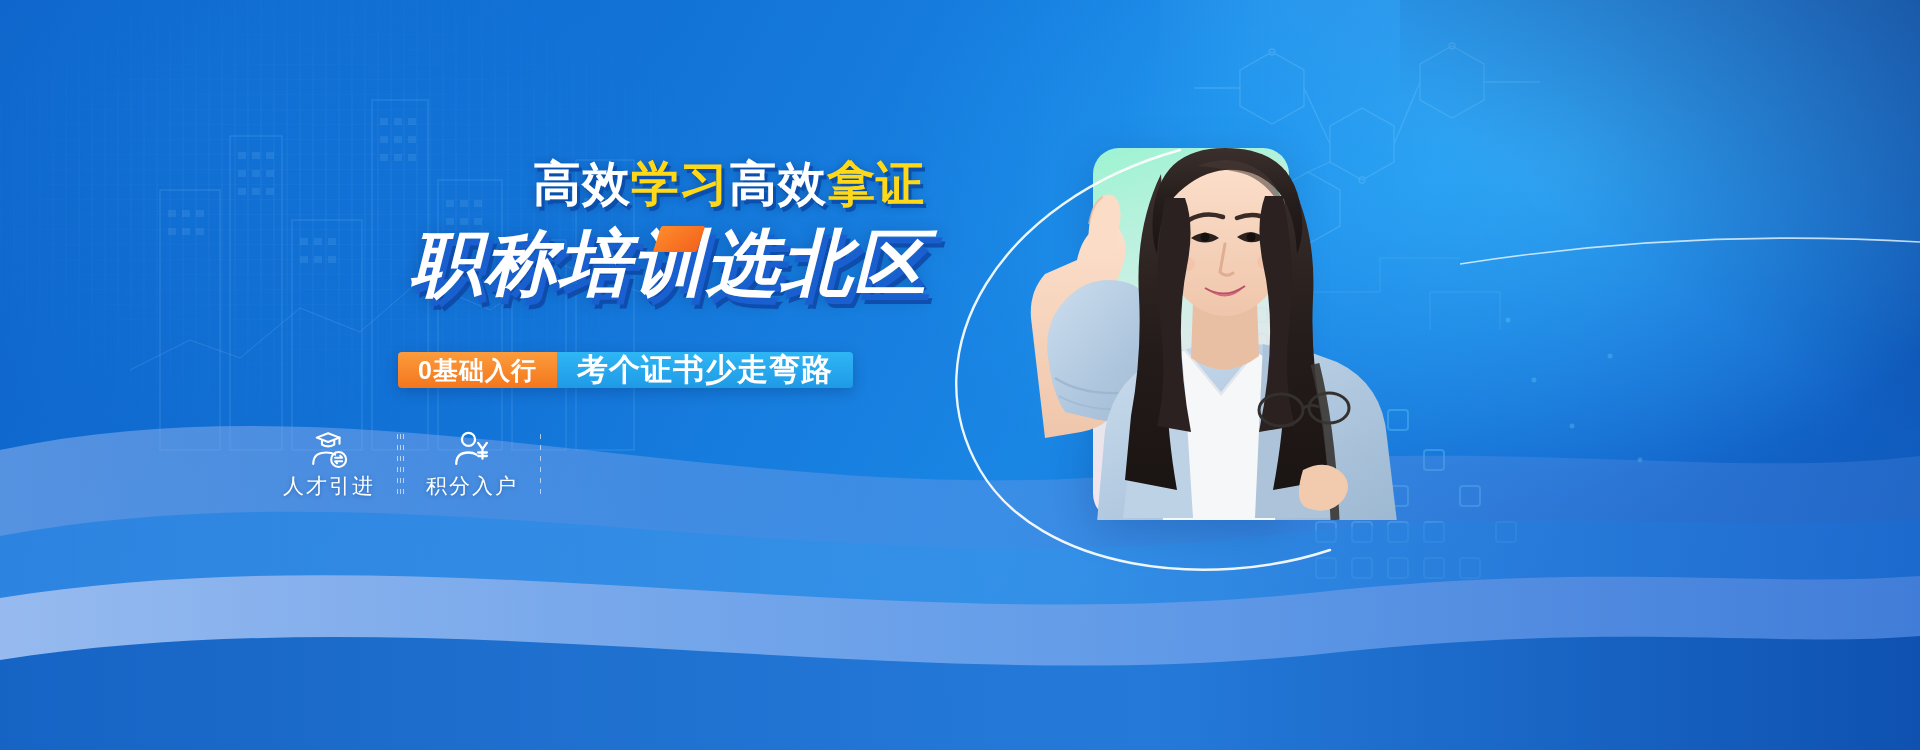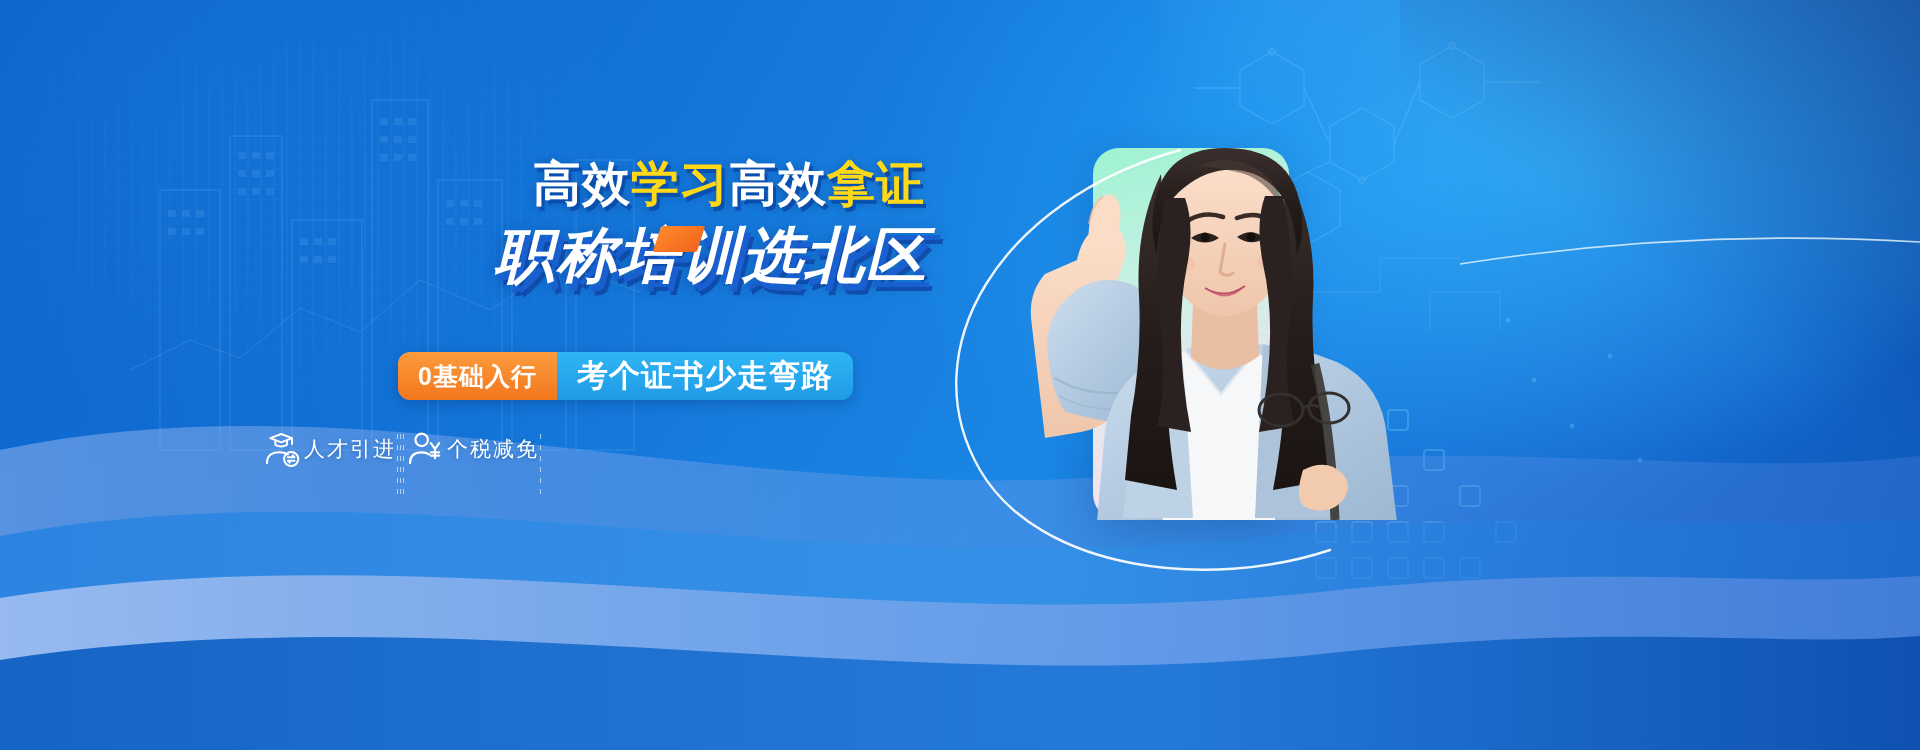--- a/index.html
+++ b/index.html
@@ -74,38 +74,38 @@
     text-align:right;
     font-size:48px; font-weight:700; letter-spacing:1px;
     color:#ffffff; white-space:nowrap;
     text-shadow:3px 4px 0 #0a4fae, 0 2px 10px rgba(3,40,95,.45);
   }
   .headline-1 .hl { color:#ffd818; text-shadow:3px 4px 0 #0a4fae, 0 2px 10px rgba(3,40,95,.45); }
 
   .headline-2 {
     position:absolute; left:0; top:216px; width:928px;
     text-align:right; white-space:nowrap;
-    font-size:60px; font-weight:700; font-style:italic; letter-spacing:2px;
+    font-size:72px; font-weight:700; font-style:italic; letter-spacing:2px;
     color:#ffffff;
     text-shadow:
       5px 7px 0 #1a5fd0,
       8px 11px 0 rgba(14,70,165,.85),
       0 4px 16px rgba(3,35,90,.4);
   }
   .accent-mark {
     position:absolute; left:657px; top:226px; width:44px; height:26px;
     background:linear-gradient(135deg,#ff8a2b,#f2631c);
     transform:skewX(-18deg);
     border-radius:2px;
   }
 
   .badge {
     position:absolute; left:398px; top:352px;
-    display:flex; align-items:stretch; height:48px;
-    border-radius:12px; overflow:hidden;
+    display:flex; align-items:stretch; height:36px;
+    border-radius:4px; overflow:hidden;
     box-shadow:0 4px 14px rgba(3,40,95,.28);
   }
   .badge-orange {
     display:flex; align-items:center; justify-content:center;
     padding:0 20px; min-width:150px;
     background:linear-gradient(180deg,#fb9c3c 0%,#f4761d 100%);
     color:#fff; font-size:25px; font-weight:700; letter-spacing:1px;
   }
   .badge-blue {
     display:flex; align-items:center; justify-content:center;
@@ -113,21 +113,21 @@
     background:linear-gradient(180deg,#2fb6f5 0%,#1f9ae6 100%);
     color:#fff; font-size:31px; font-weight:700; letter-spacing:1px;
   }
 
   
   .features {
     position:absolute; left:262px; top:428px;
     display:flex; align-items:flex-start;
   }
   .feature {
-    width:134px; display:flex; flex-direction:row; align-items:center; gap:2px;
+    width:134px; display:flex; flex-direction:column; align-items:center; gap:2px;
   }
   .feature-icon { width:42px; height:42px; display:block; }
   .feature-label {
     color:#ffffff; font-size:21px; letter-spacing:2px; white-space:nowrap;
     text-shadow:0 1px 4px rgba(3,40,95,.35);
   }
   .divider {
     width:1px; height:66px; margin:6px 1px 0;
     background:repeating-linear-gradient(180deg, rgba(255,255,255,.62) 0 5px, rgba(255,255,255,0) 5px 11px);
   }
@@ -421,21 +421,21 @@
       <div class="divider"></div>
 
       <div class="feature">
         <svg class="feature-icon" viewBox="0 0 48 48">
           <g fill="none" stroke="#fff" stroke-width="2.6" stroke-linecap="round" stroke-linejoin="round">
             <circle cx="20" cy="13" r="7.5"></circle>
             <path d="M6 41 q0 -13 14 -13 q5.5 0 9 2.5"></path>
             <path d="M31 17 l5 7 l5 -7 M36 24 v11 M31 28 h10 M31 32 h10"></path>
           </g>
         </svg>
-        <div class="feature-label">个税减免</div>
+        <div class="feature-label">积分入户</div>
       </div>
 
       <div class="divider"></div>
 
 
     </div>
   </div>
 
 </div>
 

